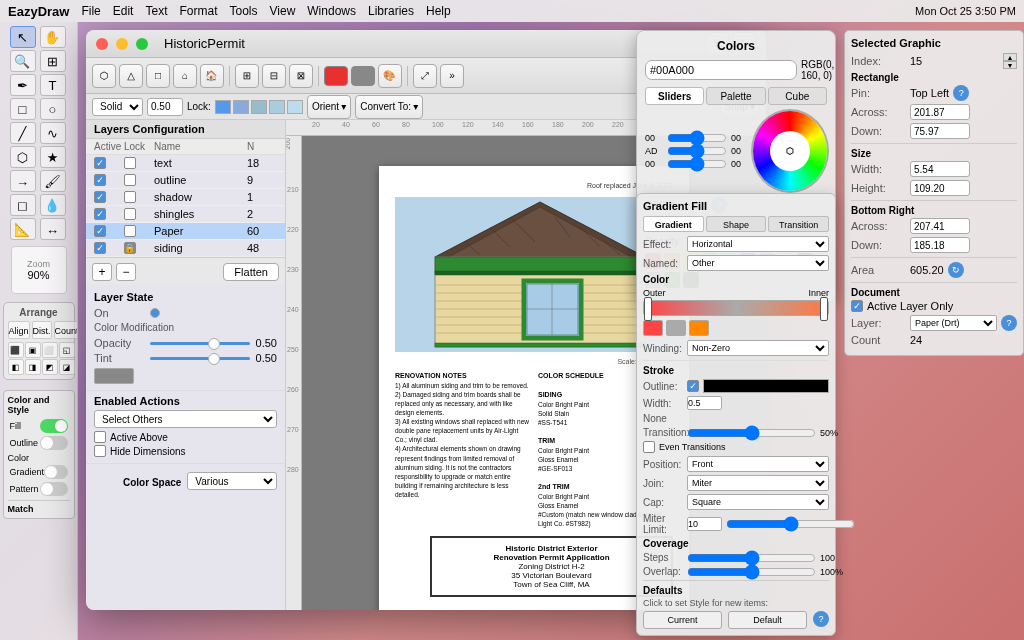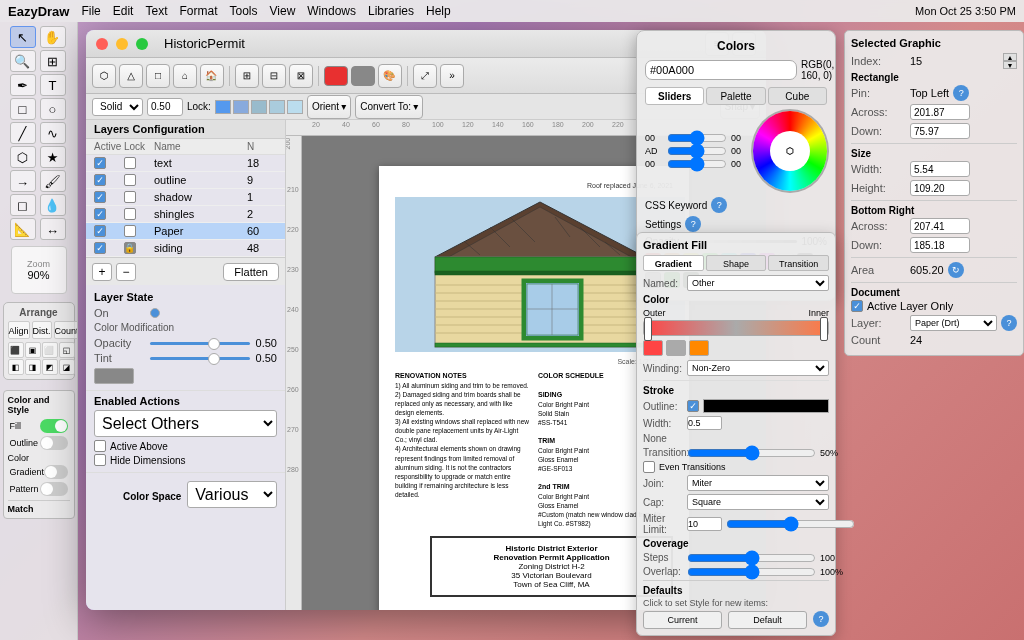--- a/index.html
+++ b/index.html
@@ -326,25 +326,25 @@
       top: -3.5px;
       right: 30%;
     }
     .enabled-actions {
       padding: 4px 8px;
       border-top: 1px solid #ddd;
     }
     .ea-title { font-weight: 600; margin-bottom: 3px; }
     .ea-select {
       width: 100%;
-      height: 27px;
+      height: 18px;
       border: 1px solid #aaa;
       border-radius: 3px;
       background: white;
-      font-size: 16px;
+      font-size: 10px;
       padding: 0 3px;
       margin-bottom: 3px;
     }
     .ea-row {
       display: flex;
       align-items: center;
       gap: 4px;
       margin-bottom: 2px;
       font-size: 10px;
     }
@@ -1181,20 +1181,26 @@
 </div>
 
 <div class="gradient-panel">
   <div class="gp-title">Gradient Fill</div>
   <div class="gp-tabs">
     <div class="gp-tab active">Gradient</div>
     <div class="gp-tab">Shape</div>
     <div class="gp-tab">Transition</div>
   </div>
   <div class="gp-row">
+    <span class="gp-label">Effect:</span>
+    <select class="gp-select">
+      <option>Horizontal</option>
+    </select>
+  </div>
+  <div class="gp-row">
     <span class="gp-label">Named:</span>
     <select class="gp-select">
       <option>Other</option>
     </select>
   </div>
   <div style="font-size:10px;font-weight:600;margin-bottom:3px;">Color</div>
   <div style="display:flex;justify-content:space-between;font-size:9px;margin-bottom:2px;">
     <span>Outer</span>
     <span>Inner</span>
   </div>
@@ -1233,20 +1239,26 @@
       <span class="stroke-label">Transition:</span>
       <input type="range" style="flex: 1 1 0%; height: 8px;" value="50">
       <span style="font-size:9px;">50%</span>
     </div>
     <div class="ea-row">
       <div class="checkbox"></div>
       <span style="font-size:9px;">Even Transitions</span>
     </div>
   </div>
 
+  <div class="gp-row" style="margin-top:3px;">
+    <span class="gp-label">Position:</span>
+    <select class="gp-select">
+      <option>Front</option>
+    </select>
+  </div>
   <div class="gp-row">
     <span class="gp-label">Join:</span>
     <select class="gp-select">
       <option>Miter</option>
     </select>
   </div>
   <div class="gp-row">
     <span class="gp-label">Cap:</span>
     <select class="gp-select">
       <option>Square</option>

